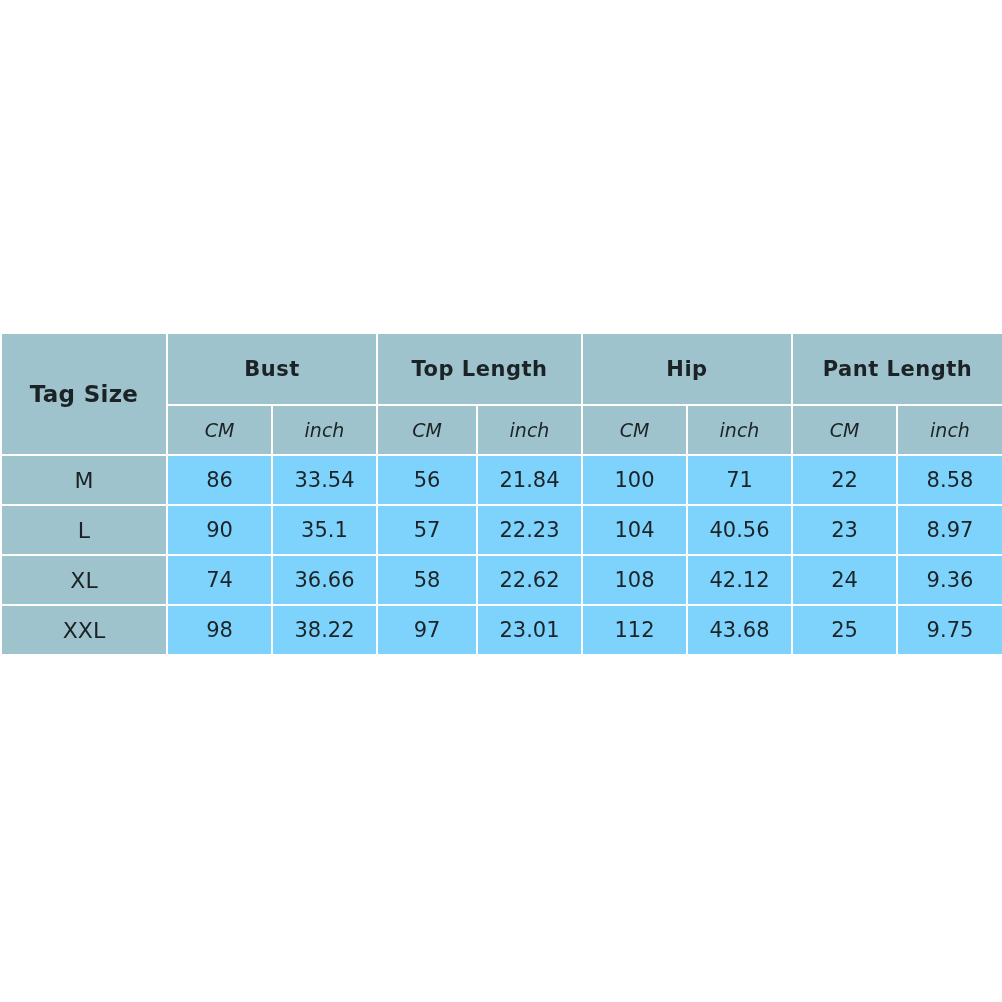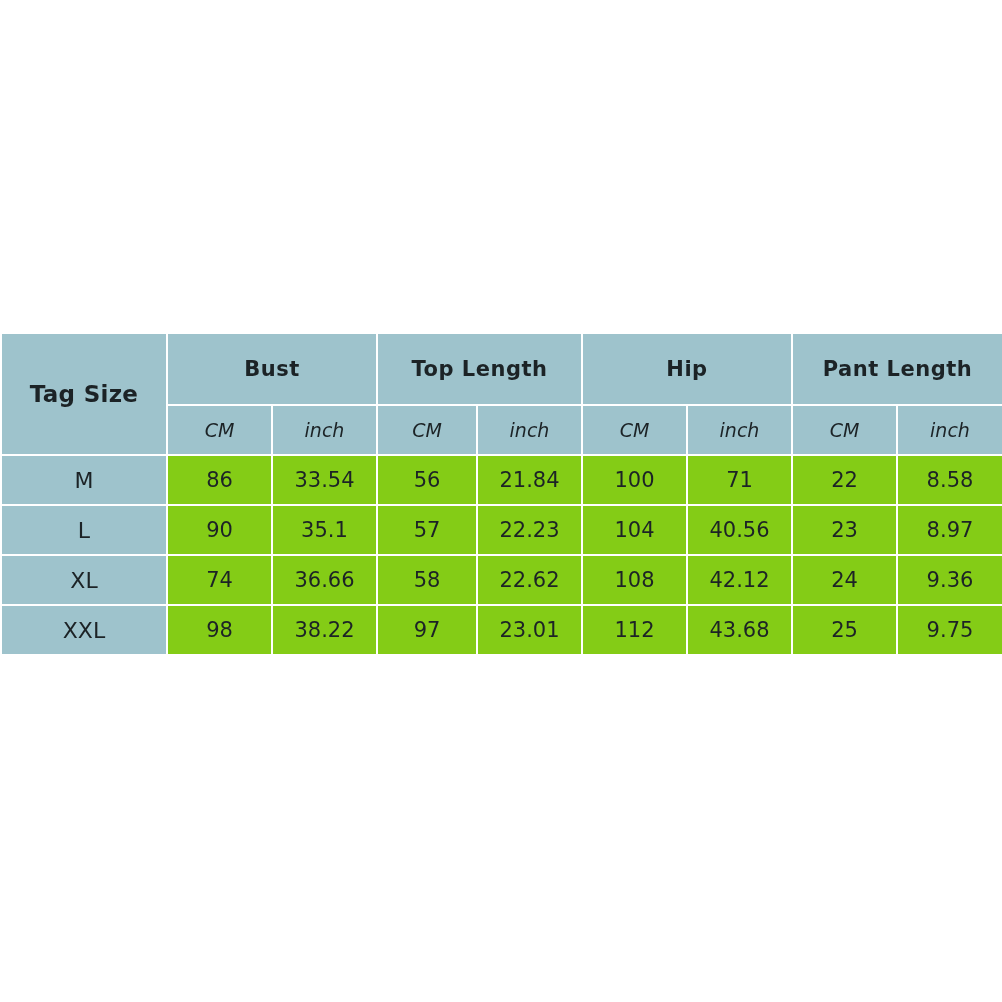--- a/index.html
+++ b/index.html
@@ -54,21 +54,21 @@
     letter-spacing: 0.3px;
   }
   
   .size-label {
     background: #9ec3cc;
     font-size: 22px;
     height: 48px;
   }
   
   .data-cell {
-    background: #84cc16;
+    background: #7dd3fc;
     font-size: 21px;
     height: 48px;
     margin-left: 12px;
   }
   
   col.c-tag   { width: 166px; }
   col.c-cm    { width: 105px; }
   col.c-in    { width: 105px; }
   col.c-cm2   { width: 100px; }
   col.c-in2   { width: 105px; }

